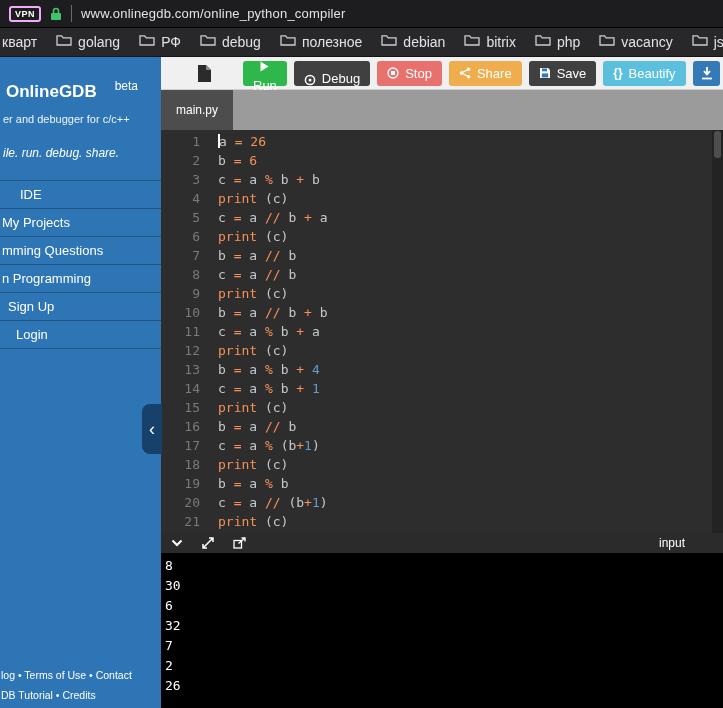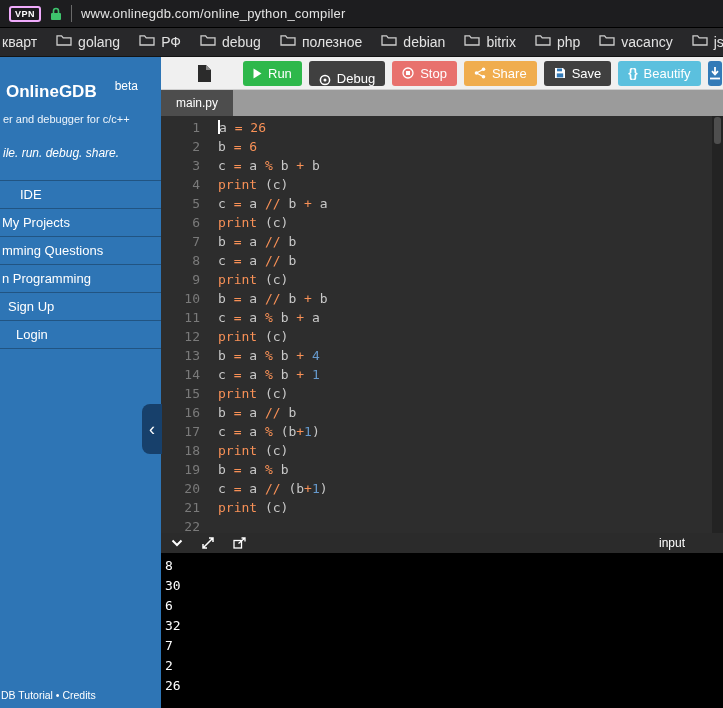--- a/index.html
+++ b/index.html
@@ -44,32 +44,32 @@
 
   
   .main { flex:1; display:flex; flex-direction:column; min-width:0; }
 
   
   .toolbar { height:33px; background:#f0f0f0; border-bottom:1px solid #cfcfcf; display:flex;
              align-items:center; gap:7px; padding:0 3px 0 36px; flex:none; }
   .newfile { margin-right:24px; display:flex; cursor:pointer; }
   .btn { height:25px; border:none; border-radius:3px; color:#fff; font-size:13px;
          font-family:inherit; display:inline-flex; align-items:center; gap:6px; padding:0 10px; cursor:pointer; }
-  .btn-run { background:#2eb84b; }
+  .btn-run { background:#2eb84b;flex-direction:column; }
   .btn-debug { background:#404040;align-items:flex-end; }
   .btn-stop { background:#e8716d; }
   .btn-share { background:#f0ad4e; }
   .btn-save { background:#404040; }
   .btn-beautify { background:#5bc0de; }
   .btn-dl { margin-left:auto; margin-right:0; width:27px; height:25px; padding:0; justify-content:center;
             background:#337ab7; border:none; border-radius:3px; display:flex; align-items:center; cursor:pointer; }
   .brace { font-weight:bold; font-size:12px; }
 
   
-  .tabbar { height:26px; background:#9b9b9b; display:flex; flex:none; }
+  .tabbar { height:40px; background:#9b9b9b; display:flex; flex:none; }
   .tab { background:#4d4d4d; color:#fff; font-size:12px; display:flex; align-items:center;
          padding:0 15px; cursor:pointer; }
 
   
   .editor { flex:1; background:#2d2d2d; display:flex; position:relative; overflow:hidden;
             font-family:"DejaVu Sans Mono", monospace; font-size:13px; line-height:19px; }
   .gutter { width:52px; flex:none; text-align:right; padding:2px 13px 0 0; color:#7a7a7a; }
   .codecol { flex:1; padding:2px 0 0 5px; min-width:0; }
   .codeline { height:19px; white-space:pre; }
   .tk-p { color:#c8c8c8; }
@@ -204,20 +204,21 @@
       <div class="tag2">ile. run. debug. share.</div>
       <nav class="menu" id="sidebar-menu">
           <div class="menu-item">IDE</div>
           <div class="menu-item">My Projects</div>
           <div class="menu-item">mming Questions</div>
           <div class="menu-item">n Programming</div>
           <div class="menu-item">Sign Up</div>
           <div class="menu-item">Login</div>
         </nav>
       <div class="side-footer">
+        <div>log • Terms of Use • Contact</div>
         <div>DB Tutorial • Credits</div>
       </div>
     </aside>
 
     <div class="main">
 
       <div class="toolbar">
         <span class="newfile">
           <svg width="15" height="19" viewBox="0 0 15 19">
               <path d="M1 1 h8 l5 5 v12 H1 Z" fill="#2b2b2b"></path>

